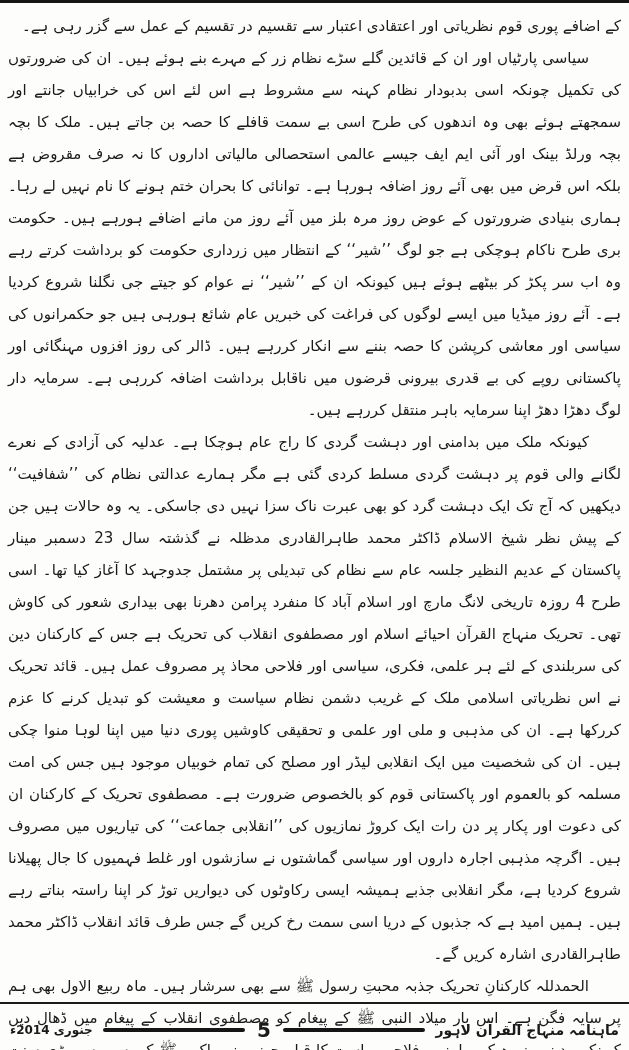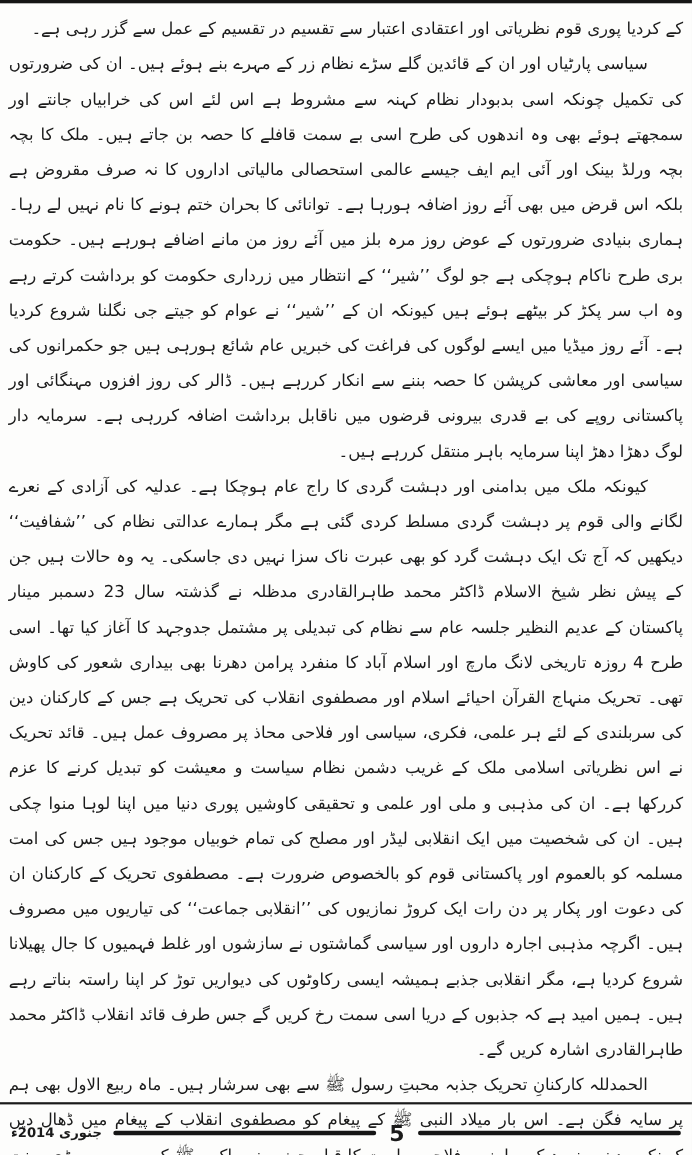--- a/index.html
+++ b/index.html
@@ -85,30 +85,31 @@
   }
 </style>
 </head>
 <body>
 
 <div class="page">
 
   <div class="top-rule"></div>
 
   <div class="body-text">
-    <p class="para no-indent">کے کردیا پوری قوم نظریاتی اور اعتقادی اعتبار سے تقسیم در تقسیم کے عمل سے گزر رہی ہے۔</p>
+    <p class="para no-indent">کے اضافے پوری قوم نظریاتی اور اعتقادی اعتبار سے تقسیم در تقسیم کے عمل سے گزر رہی ہے۔</p>
     <p class="para">سیاسی پارٹیاں اور ان کے قائدین گلے سڑے نظام زر کے مہرے بنے ہوئے ہیں۔ ان کی ضرورتوں کی تکمیل چونکہ اسی بدبودار نظام کہنہ سے مشروط ہے اس لئے اس کی خرابیاں جانتے اور سمجھتے ہوئے بھی وہ اندھوں کی طرح اسی بے سمت قافلے کا حصہ بن جاتے ہیں۔ ملک کا بچہ بچہ ورلڈ بینک اور آئی ایم ایف جیسے عالمی استحصالی مالیاتی اداروں کا نہ صرف مقروض ہے بلکہ اس قرض میں بھی آئے روز اضافہ ہورہا ہے۔ توانائی کا بحران ختم ہونے کا نام نہیں لے رہا۔ ہماری بنیادی ضرورتوں کے عوض روز مرہ بلز میں آئے روز من مانے اضافے ہورہے ہیں۔ حکومت بری طرح ناکام ہوچکی ہے جو لوگ ’’شیر‘‘ کے انتظار میں زرداری حکومت کو برداشت کرتے رہے وہ اب سر پکڑ کر بیٹھے ہوئے ہیں کیونکہ ان کے ’’شیر‘‘ نے عوام کو جیتے جی نگلنا شروع کردیا ہے۔ آئے روز میڈیا میں ایسے لوگوں کی فراغت کی خبریں عام شائع ہورہی ہیں جو حکمرانوں کی سیاسی اور معاشی کرپشن کا حصہ بننے سے انکار کررہے ہیں۔ ڈالر کی روز افزوں مہنگائی اور پاکستانی روپے کی بے قدری بیرونی قرضوں میں ناقابل برداشت اضافہ کررہی ہے۔ سرمایہ دار لوگ دھڑا دھڑ اپنا سرمایہ باہر منتقل کررہے ہیں۔</p>
     <p class="para">کیونکہ ملک میں بدامنی اور دہشت گردی کا راج عام ہوچکا ہے۔ عدلیہ کی آزادی کے نعرے لگانے والی قوم پر دہشت گردی مسلط کردی گئی ہے مگر ہمارے عدالتی نظام کی ’’شفافیت‘‘ دیکھیں کہ آج تک ایک دہشت گرد کو بھی عبرت ناک سزا نہیں دی جاسکی۔ یہ وہ حالات ہیں جن کے پیش نظر شیخ الاسلام ڈاکٹر محمد طاہرالقادری مدظلہ نے گذشتہ سال 23 دسمبر مینار پاکستان کے عدیم النظیر جلسہ عام سے نظام کی تبدیلی پر مشتمل جدوجہد کا آغاز کیا تھا۔ اسی طرح 4 روزہ تاریخی لانگ مارچ اور اسلام آباد کا منفرد پرامن دھرنا بھی بیداری شعور کی کاوش تھی۔ تحریک منہاج القرآن احیائے اسلام اور مصطفوی انقلاب کی تحریک ہے جس کے کارکنان دین کی سربلندی کے لئے ہر علمی، فکری، سیاسی اور فلاحی محاذ پر مصروف عمل ہیں۔ قائد تحریک نے اس نظریاتی اسلامی ملک کے غریب دشمن نظام سیاست و معیشت کو تبدیل کرنے کا عزم کررکھا ہے۔ ان کی مذہبی و ملی اور علمی و تحقیقی کاوشیں پوری دنیا میں اپنا لوہا منوا چکی ہیں۔ ان کی شخصیت میں ایک انقلابی لیڈر اور مصلح کی تمام خوبیاں موجود ہیں جس کی امت مسلمہ کو بالعموم اور پاکستانی قوم کو بالخصوص ضرورت ہے۔ مصطفوی تحریک کے کارکنان ان کی دعوت اور پکار پر دن رات ایک کروڑ نمازیوں کی ’’انقلابی جماعت‘‘ کی تیاریوں میں مصروف ہیں۔ اگرچہ مذہبی اجارہ داروں اور سیاسی گماشتوں نے سازشوں اور غلط فہمیوں کا جال پھیلانا شروع کردیا ہے، مگر انقلابی جذبے ہمیشہ ایسی رکاوٹوں کی دیواریں توڑ کر اپنا راستہ بناتے رہے ہیں۔ ہمیں امید ہے کہ جذبوں کے دریا اسی سمت رخ کریں گے جس طرف قائد انقلاب ڈاکٹر محمد طاہرالقادری اشارہ کریں گے۔</p>
     <p class="para center-last">الحمدللہ کارکنانِ تحریک جذبہ محبتِ رسول ﷺ سے بھی سرشار ہیں۔ ماہ ربیع الاول بھی ہم پر سایہ فگن ہے۔ اس بار میلاد النبی ﷺ کے پیغام کو مصطفوی انقلاب کے پیغام میں ڈھال دیں کیونکہ مدینہ منورہ کی طرز پر فلاحی ریاست کا قیام حضور نبی اکرم ﷺ کی سب سے بڑی سنت ہے۔</p>
 
   </div>
 
   <div class="footer">
     <div class="footer-rule"></div>
     <div class="footer-row">
+      <span class="footer-mag">ماہنامہ منہاج القرآن لاہور</span>
       <span class="footer-dash"></span>
       <span class="footer-pageno">5</span>
       <span class="footer-dash"></span>
       <span class="footer-date">جنوری 2014ء</span>
     </div>
   </div>
 
 </div>
 
 </body></html>

